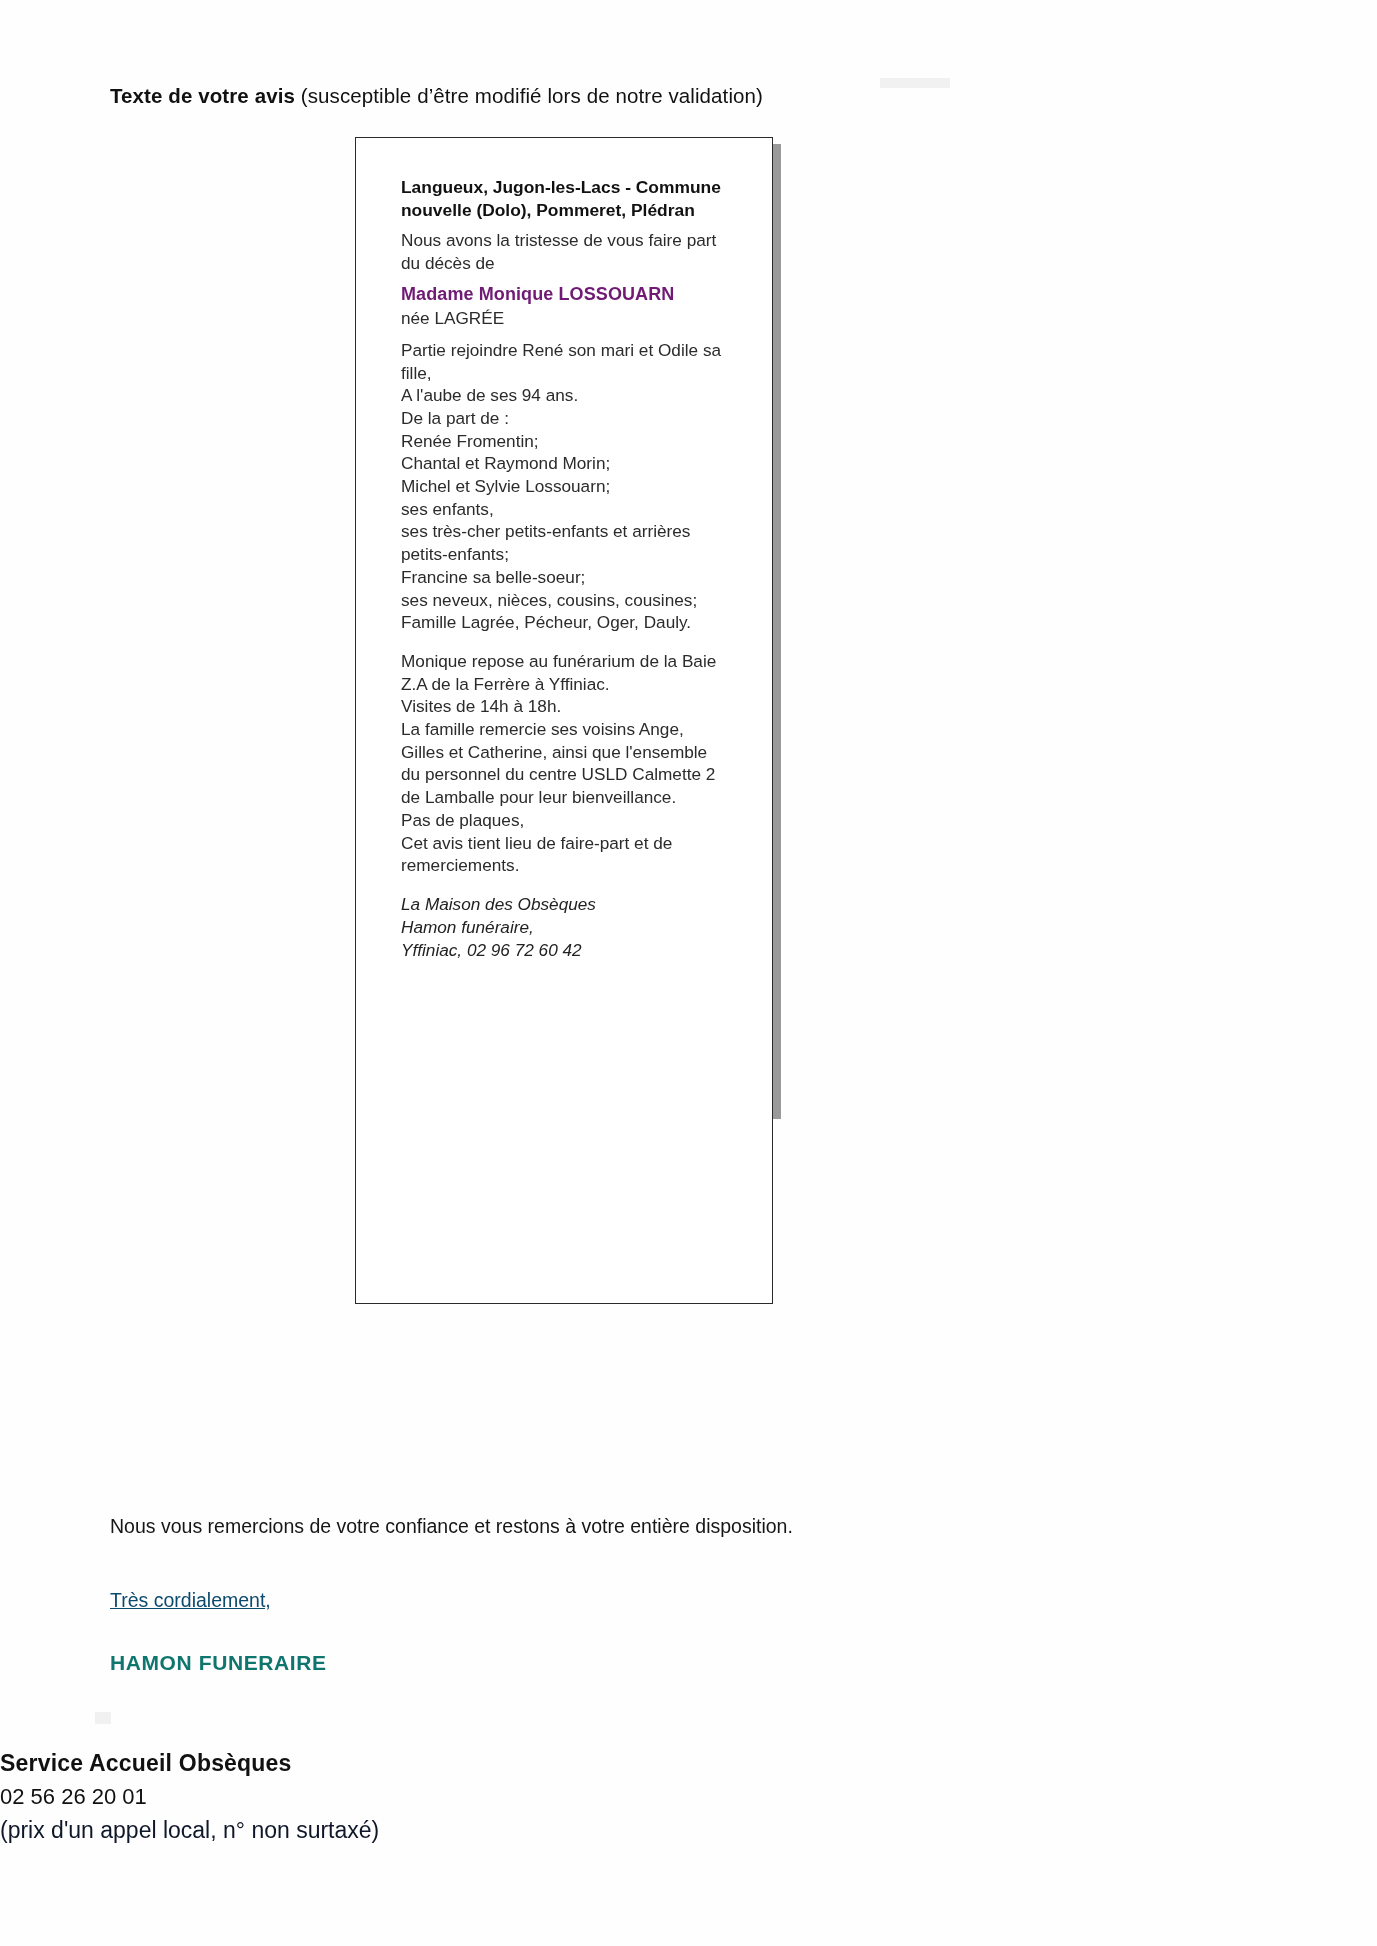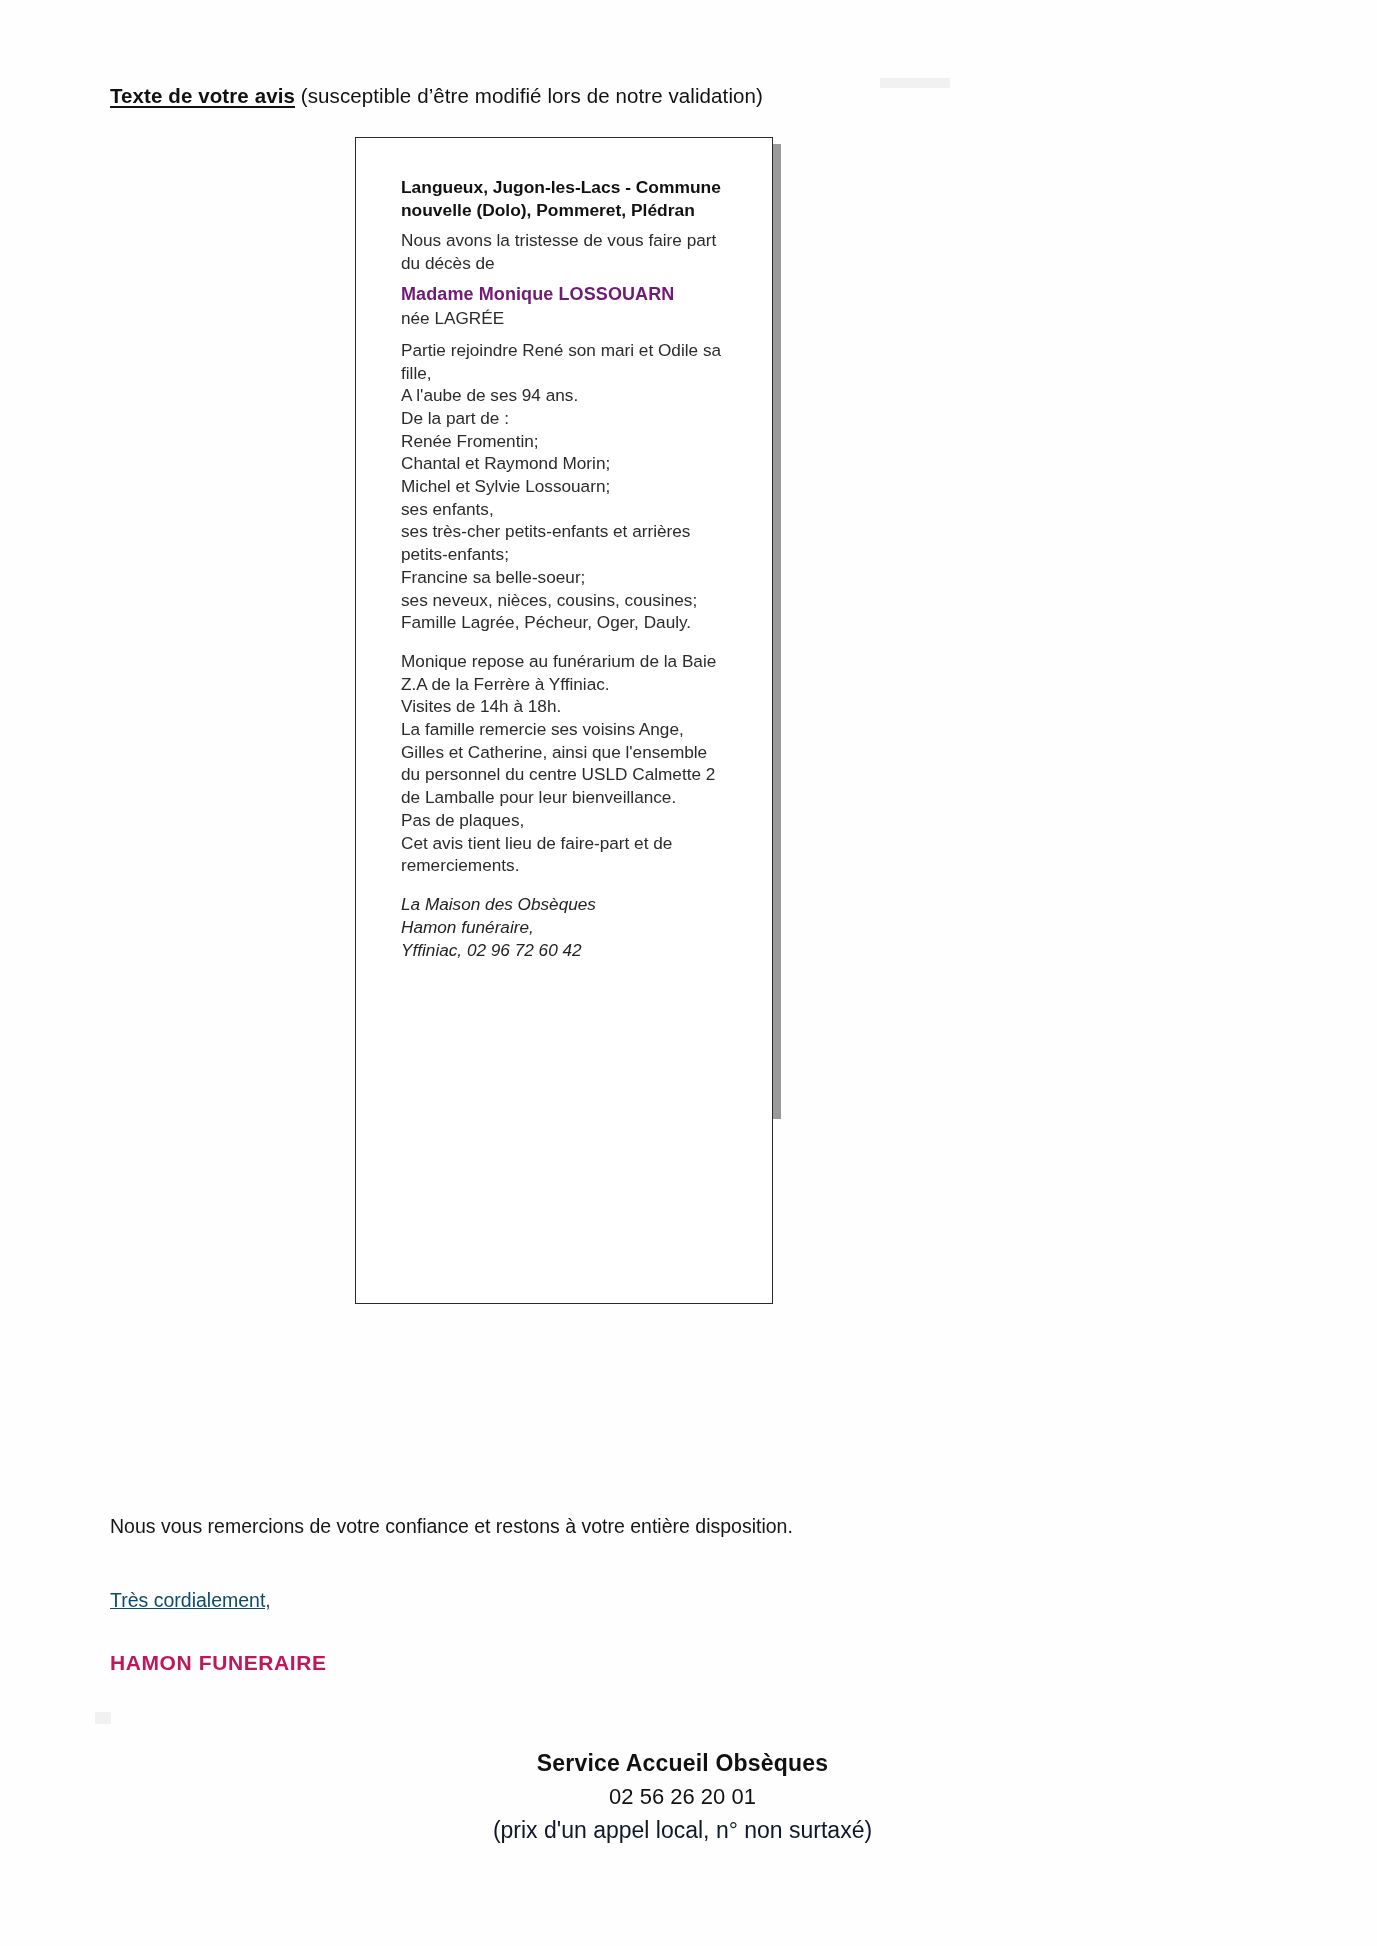--- a/index.html
+++ b/index.html
@@ -27,21 +27,20 @@
     position: absolute;
     left: 110px;
     top: 84px;
     font-size: 20.5px;
     letter-spacing: 0.1px;
     white-space: nowrap;
     color: #111;
   }
   .header-line .bold-underline {
     font-weight: bold;
-    text-decoration: underline;
     text-underline-offset: 3px;
     text-align: right;
   }
   .header-line .rest {
     font-weight: normal;
   }
 
   
   .notice-wrap {
     position: absolute;
@@ -143,21 +142,21 @@
     color: #6cc5e0;
     white-space: nowrap;
   }
 
   
   .footer {
     position: absolute;
     left: 0;
     right: 12px;
     top: 1750px;
-    text-align: center;
+    text-align: left;
     color: #111;
   }
   .footer-title {
     font-size: 23px;
     font-weight: bold;
     letter-spacing: 0.2px;
   }
   .footer-phone {
     font-size: 22px;
     margin-top: 7px;
@@ -225,21 +224,21 @@
         <p class="signature" style="white-space:pre-line;">La Maison des Obsèques
 Hamon funéraire,
 Yffiniac, 02 96 72 60 42</p>
 
       </div>
     </div>
   </div>
 
   <div class="closing-1">Nous vous remercions de votre confiance et restons à votre entière disposition.</div>
   <div class="closing-2">Très cordialement,</div>
-  <div class="brand" style="color: #be185d;">HAMON FUNERAIRE</div>
+  <div class="brand" style="color: #0f766e;">HAMON FUNERAIRE</div>
 
   <div class="footer">
     <div class="footer-title">Service Accueil Obsèques</div>
     <div class="footer-phone">02 56 26 20 01</div>
     <div class="footer-note">(prix d'un appel local, n° non surtaxé)</div>
   </div>
 
 </div>
 
 </body></html>

